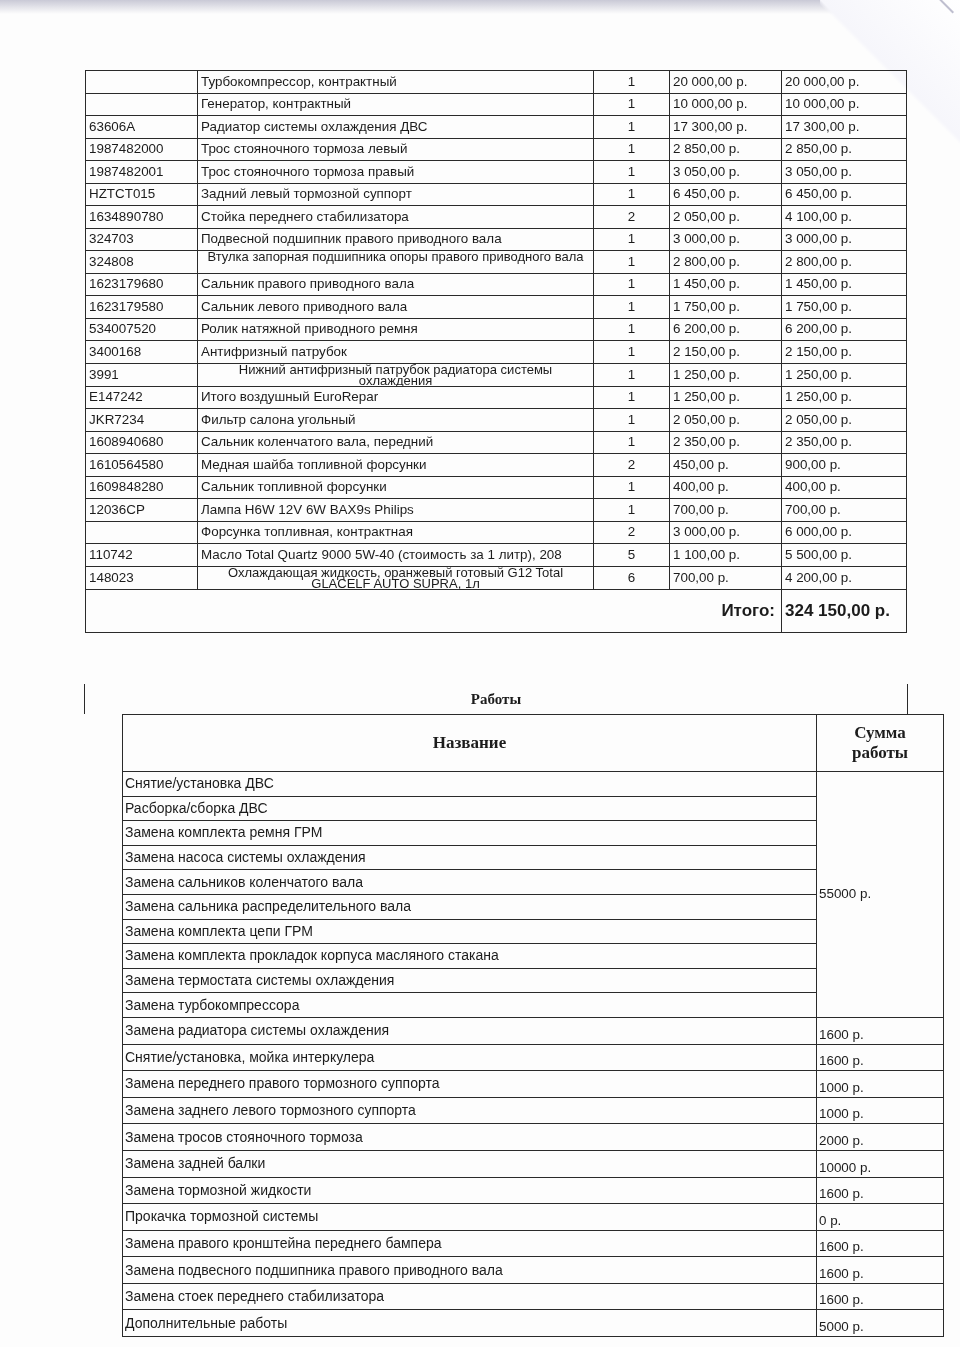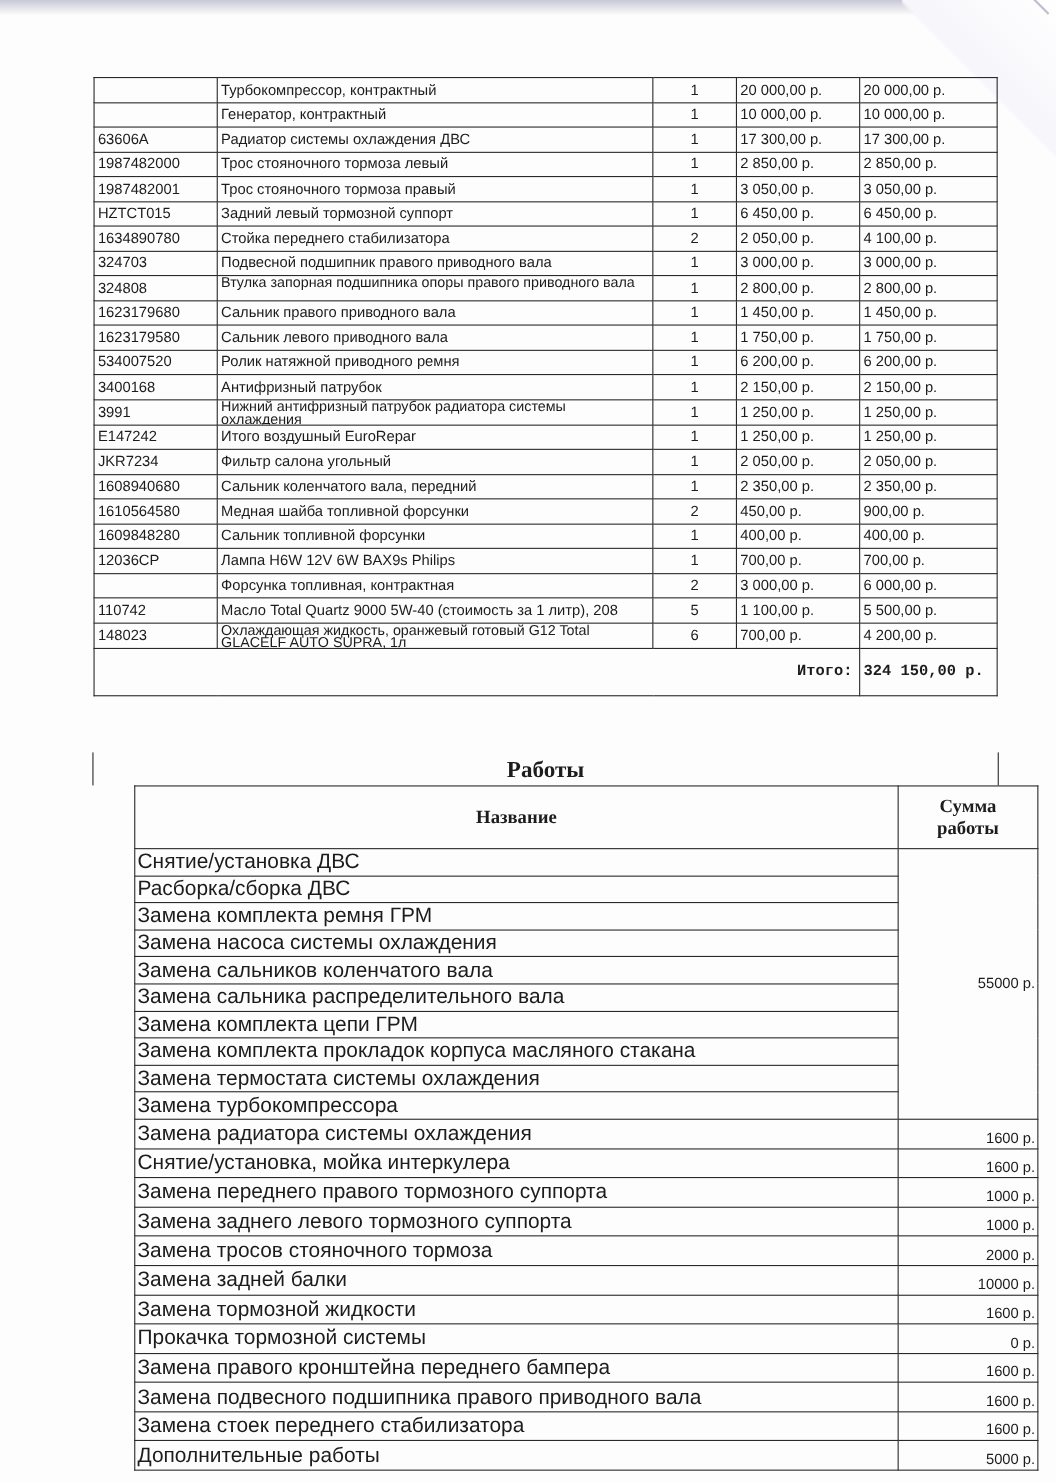--- a/index.html
+++ b/index.html
@@ -18,34 +18,34 @@
   }
   .top-edge { position:absolute; top:0; left:0; width:860px; height:14px;
     background: linear-gradient(#c9c9d6, #fdfdfd); }
   
   table { border-collapse: collapse; position: absolute; padding-left: 44px; }
   #parts { left: 85px; top: 70px; width: 821px; table-layout: fixed; }
   #parts td { border: 1.3px solid #2a2a2a; font-size: 13.4px; height: 21.5px; padding: 0 3px; white-space: nowrap; overflow: hidden; line-height: 14px; }
   #parts td.code { }
   #parts td.qty { text-align: center; }
   #parts td.money { text-align: left; }
-  #parts td.name.wrap { white-space: normal; font-size: 13px; line-height: 11px; vertical-align: top; }
-  #parts tr.total td { height: 42px; font-weight: bold; font-size: 14px; font-family: Liberation Mono, monospace; }
+  #parts td.name.wrap { white-space: normal; font-size: 13px; line-height: 11px; vertical-align: top; text-align: center; }
+  #parts tr.total td { height: 42px; font-weight: bold; font-size: 17px; }
   #parts tr.total td.label { text-align: right; padding-right: 6px; border-right: 1.3px solid #2a2a2a; }
   #works-title {
     position: absolute; left: 84px; top: 684px; width: 822px; height: 30px;
     border-left: 1.3px solid #2a2a2a; border-right: 1.3px solid #2a2a2a;
-    font-family: "Liberation Serif", serif; font-weight: bold; font-size: 21px;
+    font-family: "Liberation Serif", serif; font-weight: bold; font-size: 15px;
     text-align: center; line-height: 30px;
   }
   #works { left: 83px; top: 714px; width: 821px; table-layout: fixed; margin-left: 39px; }
   #works td, #works th { border: 1.3px solid #2a2a2a; }
   #works th { font-family: "Liberation Serif", serif; font-size: 17px; font-weight: bold; height: 54px; line-height: 20px; }
-  #works td { font-size: 19px; height: 23.6px; padding: 0 2px; white-space: nowrap; line-height: 15px; }
-  #works td.sum { text-align: right; font-size: 13.4px; vertical-align: bottom; padding-bottom: 2px; }
+  #works td { font-size: 14px; height: 23.6px; padding: 0 2px; white-space: nowrap; line-height: 15px; }
+  #works td.sum { text-align: left; font-size: 13.4px; vertical-align: bottom; padding-bottom: 2px; }
   #works td.sum.merged { vertical-align: middle; }
 </style>
 </head>
 <body>
 
 <div class="top-edge"></div>
 <div class="fold"></div>
 <div class="fold-line"></div>
 
 <table id="parts">

